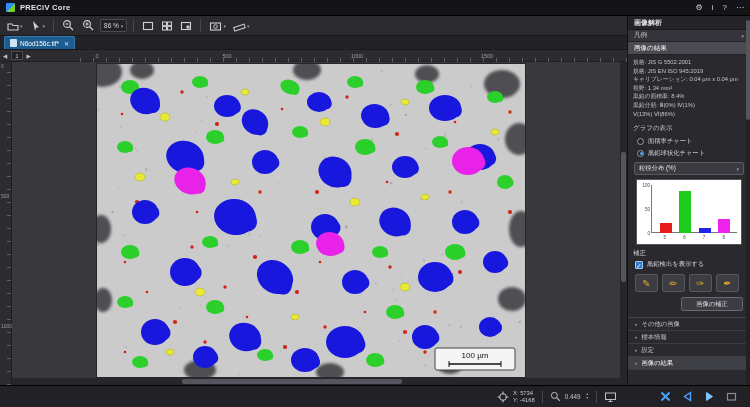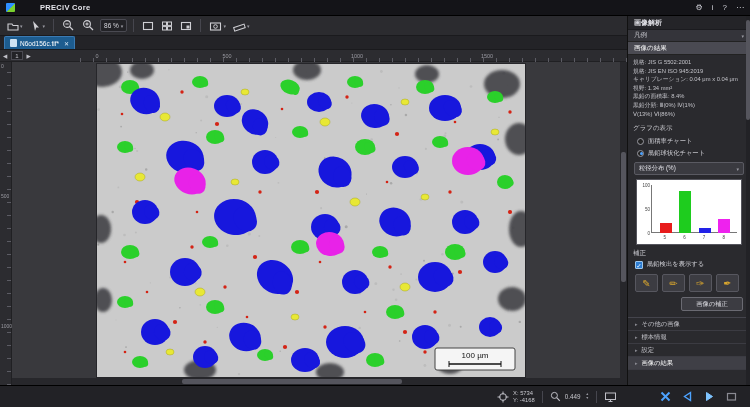--- a/index.html
+++ b/index.html
@@ -1,21 +1,21 @@
 <!DOCTYPE html>
 <html><head>
 <meta charset="utf-8">
 <style>
   * { margin:0; padding:0; box-sizing:border-box; }
   html,body { background:#111; }
   body { font-family:"Liberation Sans","DejaVu Sans",sans-serif; }
   #app { position:relative; width:750px; height:407px; background:#1b1b1e; overflow:hidden; color:#c8c8ce; }
 
   
-  .titlebar { position:absolute; left:0; top:0; width:750px; height:16px; background:#141418; display:flex; align-items:center; padding:0 6px; border-bottom:1px solid #000;gap:20px; }
+  .titlebar { position:absolute; left:0; top:0; width:750px; height:16px; background:#141418; display:flex; align-items:center; padding:0 6px; border-bottom:1px solid #000; }
   .logo { width:9px; height:9px; margin-right:5px; background:linear-gradient(135deg,#2e8fff 0 50%,#7ad12e 50% 100%); border-radius:1px; }
   .apptitle { font-size:7.5px; color:#e6e6ec; font-weight:bold; letter-spacing:.3px; }
   .tb-icons { margin-left:auto; display:flex; gap:9px; align-items:center; }
   .tbic { font-size:8px; color:#cfcfd6; cursor:default; line-height:1; }
 
   
   .toolbar { position:absolute; left:0; top:16px; width:627px; height:20px; background:#2b2b2f; border-bottom:1px solid #1a1a1d; display:flex; align-items:center; padding:0 5px; gap:3px; }
   .tool { display:flex; align-items:center; gap:1px; padding:1px 2px; border-radius:2px; }
   .tool svg { display:block; }
   .caret { font-size:5px; color:#9a9aa2; }

